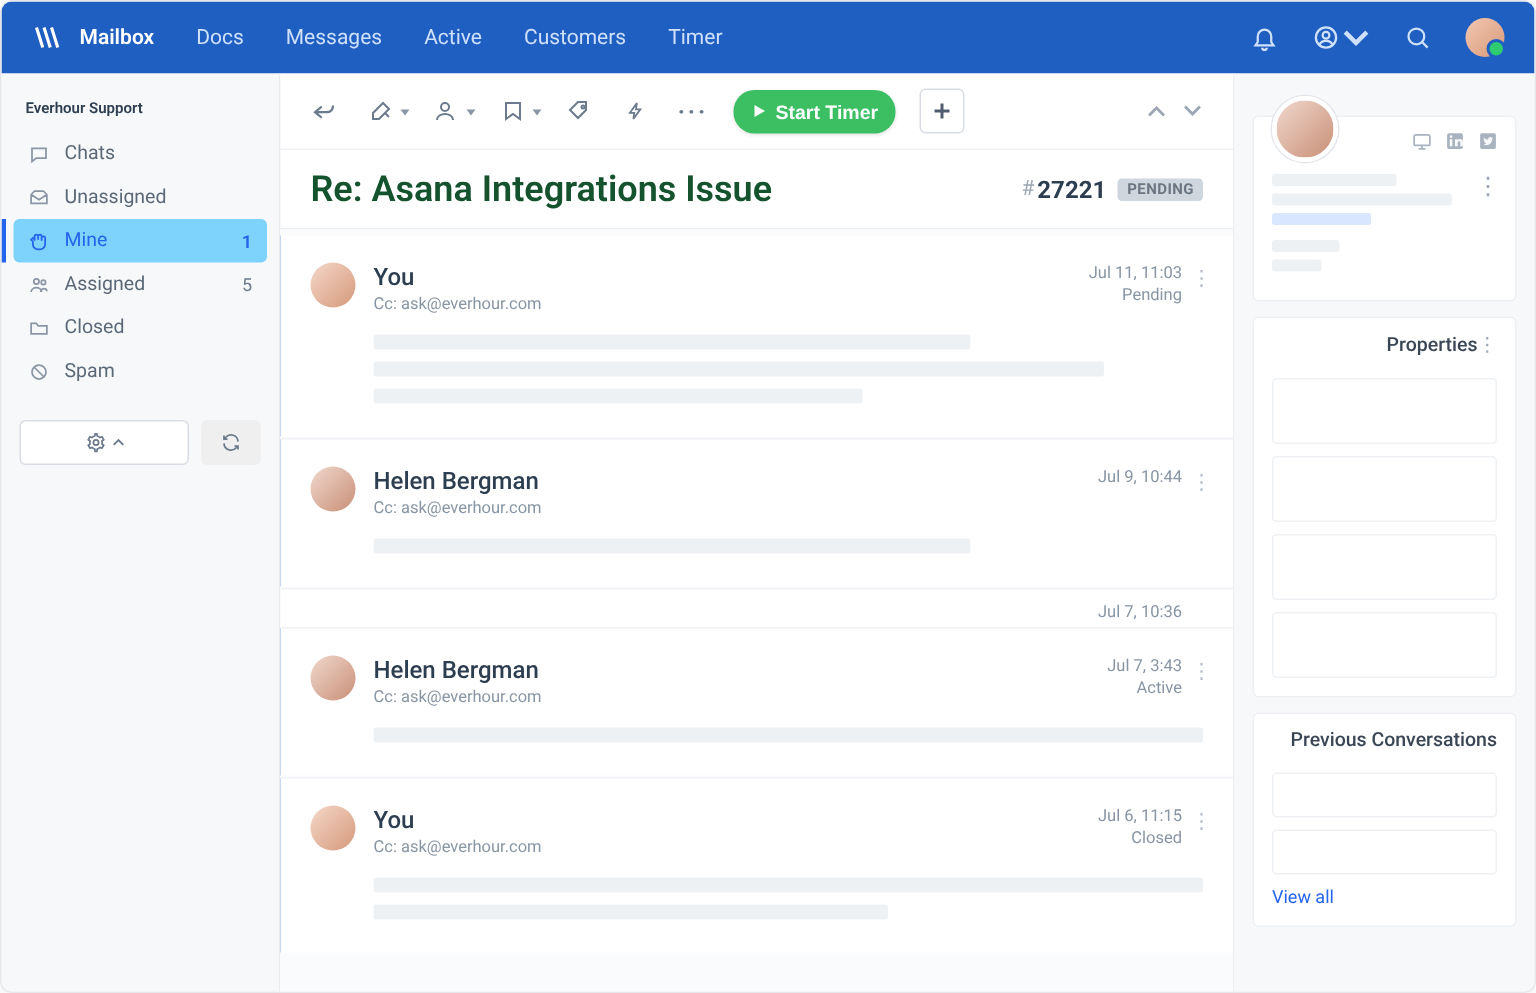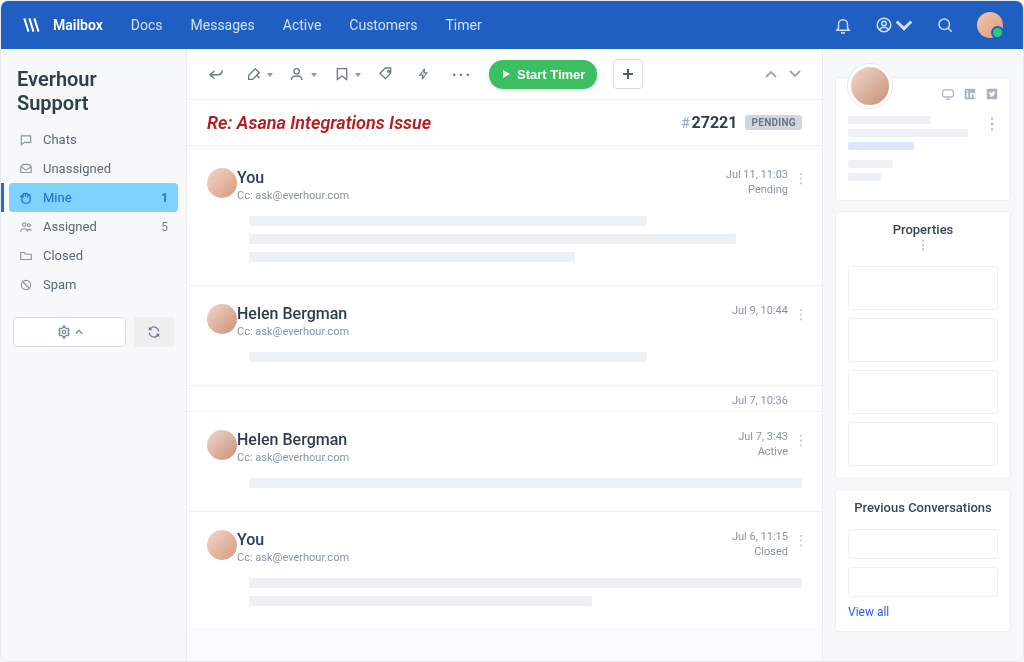--- a/index.html
+++ b/index.html
@@ -32,21 +32,21 @@
   .avatar::after { content:''; position:absolute; right:-1px; bottom:-1px; width:9px; height:9px; background:#2ecc71; border:2px solid #1f5fc2; border-radius:50%; }
 
   .body { display: flex; flex: 1; min-height: 0; }
   .sidebar {
     width: 186px;
     background: #f7f8fa;
     border-right: 1px solid #e9ecef;
     display: flex; flex-direction: column;
     padding: 14px 8px;
   }
-  .sidebar h1 { font-size: 20px; font-weight: 600; color: #2c3e50; padding: 4px 8px 10px; }
+  .sidebar h1 { font-size: 10px; font-weight: 600; color: #2c3e50; padding: 4px 8px 10px; }
   .folders { list-style: none; }
   .folders li { display: flex; align-items: center; gap: 10px; padding: 7px 10px; font-size: 13px; color: #5a6878; border-radius: 4px; cursor: pointer; position: relative;}
   .folders li.active { background: #7dd3fc; color: #2463eb; }
   .folders li.active::before { content:''; position:absolute; left:-8px; top:0; bottom:0; width:3px; background:#2463eb; }
   .folders li .count { margin-left: auto; font-size: 12px; color:#6b7a8c; }
   .folders li.active .count { color:#2463eb; font-weight:600;}
   .sidebar-icon { width:14px; height:14px; display:inline-flex; }
   .sidebar-footer { margin-top: 18px; display:flex; gap:8px; padding: 0 4px;}
   .gear-btn { flex:1; height:30px; border:1px solid #d8dde3; border-radius:4px; background:#fff; display:flex; align-items:center; justify-content:center; gap:4px; cursor:pointer;}
   .refresh-btn { width:40px; height:30px; border:1px solid transparent; border-radius:4px; display:flex; align-items:center; justify-content:center; cursor:pointer;}
@@ -55,49 +55,49 @@
   .thread { flex:1; display:flex; flex-direction:column; border-right:1px solid #eceef1; min-width:0; background:#fff;}
   .toolbar { display:flex; align-items:center; gap:16px; padding: 10px 18px; border-bottom:1px solid #edf0f3;}
   .tool { width:22px; height:22px; display:inline-flex; align-items:center; justify-content:center; cursor:pointer; color:#6b7a8c; position:relative;}
   .tool-drop::after { content:''; border-left:3px solid transparent; border-right:3px solid transparent; border-top:4px solid #8a96a5; position:absolute; right:-8px; top:10px;}
   .start-timer { background:#3bbf62; color:#fff; border:none; border-radius:14px; padding:7px 12px; font-size:13px; font-weight:600; display:flex; align-items:center; gap:6px; cursor:pointer; box-shadow:0 1px 3px rgba(0,0,0,.12);}
   .plus-btn { width:30px; height:30px; border:1px solid #d8dde3; background:#fff; border-radius:4px; display:flex; align-items:center; justify-content:center; cursor:pointer; color:#4f5d6e;}
   .toolbar-right { margin-left:auto; display:flex; align-items:center; gap:6px; color:#9aa6b4;}
   .chev { width:18px; height:18px; display:inline-flex; align-items:center; justify-content:center; cursor:pointer;}
 
   .subject-row { display:flex; align-items:center; padding: 12px 20px; border-bottom:1px solid #edf0f3;}
-  .subject { font-size:18px; font-weight:600; color:#b91c1c; flex:1;font-style:italic;}
+  .subject { font-size:24px; font-weight:600; color:#14532d; flex:1;}
   .ticket-no { color:#2c3e50; font-size:16px; font-weight:700; }
   .ticket-hash { color:#9aa6b4; font-size:14px; margin-right:2px;}
   .status-badge { background:#cfd6dd; color:#6b7682; font-size:10px; font-weight:700; padding:2px 6px; border-radius:3px; margin-left:8px; letter-spacing:.3px;}
 
   .messages { flex:1; overflow-y:auto; background:#fafbfc;}
   .msg { background:#fff; margin: 0 0 1px 0; padding: 18px 20px 22px 20px; position:relative; border-top:1px solid #f0f2f5; border-left:3px solid #2463eb; margin-left:-3px;}
   .messages .msg:first-child { border-top:none; margin-top:4px;}
-  .msg-header { display:flex; }
+  .msg-header { display:flex; gap:12px; }
   .msg-avatar { width:30px; height:30px; border-radius:50%; background:linear-gradient(135deg,#f5d7c9,#d5997a); flex:0 0 30px; }
   .msg-avatar.helen { background:linear-gradient(135deg,#f0d8cd,#c98f77);}
   .msg-meta { flex:1; }
   .msg-sender { font-size:16px; color:#2c3e50; font-weight:500;}
   .msg-cc { font-size:11px; color:#8895a4; margin-top:2px;}
   .msg-right { text-align:right; font-size:11px; color:#8895a4; display:flex; flex-direction:column; align-items:flex-end; gap:2px; margin-right:14px;}
   .msg-ellipsis { position:absolute; right:14px; top:20px; color:#b5bec8; cursor:pointer; font-size:14px;}
   .msg-body { margin-top:14px; margin-left:42px; display:flex; flex-direction:column; gap:8px;}
   .skeleton-line { height:10px; background:#eef1f4; border-radius:2px;}
   .divider-date { text-align:right; font-size:11px; color:#8895a4; padding:8px 34px 4px; background:#fff; border-top:1px solid #f0f2f5;}
 
   .right-pane { width:200px; background:#f7f8fa; overflow-y:auto; padding:12px;}
   .card { background:#fff; border:1px solid #edf0f3; border-radius:4px; margin-bottom:10px; }
   .profile-card { padding:14px 12px 14px; position:relative;}
   .profile-avatar { width:44px; height:44px; border-radius:50%; border:3px solid #fff; box-shadow:0 0 0 1px #e3e7ec; background:linear-gradient(135deg,#f0d8cd,#c98f77); margin-top:-28px; margin-bottom:8px;}
   .profile-links { position:absolute; right:10px; top:8px; display:flex; gap:6px; color:#a9b3bf;}
   .profile-links .pl { width:16px; height:16px; display:inline-flex; align-items:center; justify-content:center; }
   .ph-line { height:8px; background:#eef1f4; border-radius:2px; margin:5px 0;}
   .ph-line.blue { background:#d9e6ff; }
-  .card-head { display:flex; align-items:center; justify-content:space-between; padding:10px 12px; font-size:13px; color:#3a4655; font-weight:500;flex-direction:column;}
+  .card-head { display:flex; align-items:center; justify-content:flex-end; padding:10px 12px; font-size:13px; color:#3a4655; font-weight:500;}
   .card-body { padding:4px 12px 12px; display:flex; flex-direction:column; gap:8px;}
   .prop-box { height:44px; background:#fff; border:1px solid #eef1f4; border-radius:3px;}
   .view-all { color:#2463eb; font-size:12px; text-decoration:none;}
   .more-dots { color:#9aa6b4; cursor:pointer; }
 </style>
 </head>
 <body>
 
 <div class="app">
 

